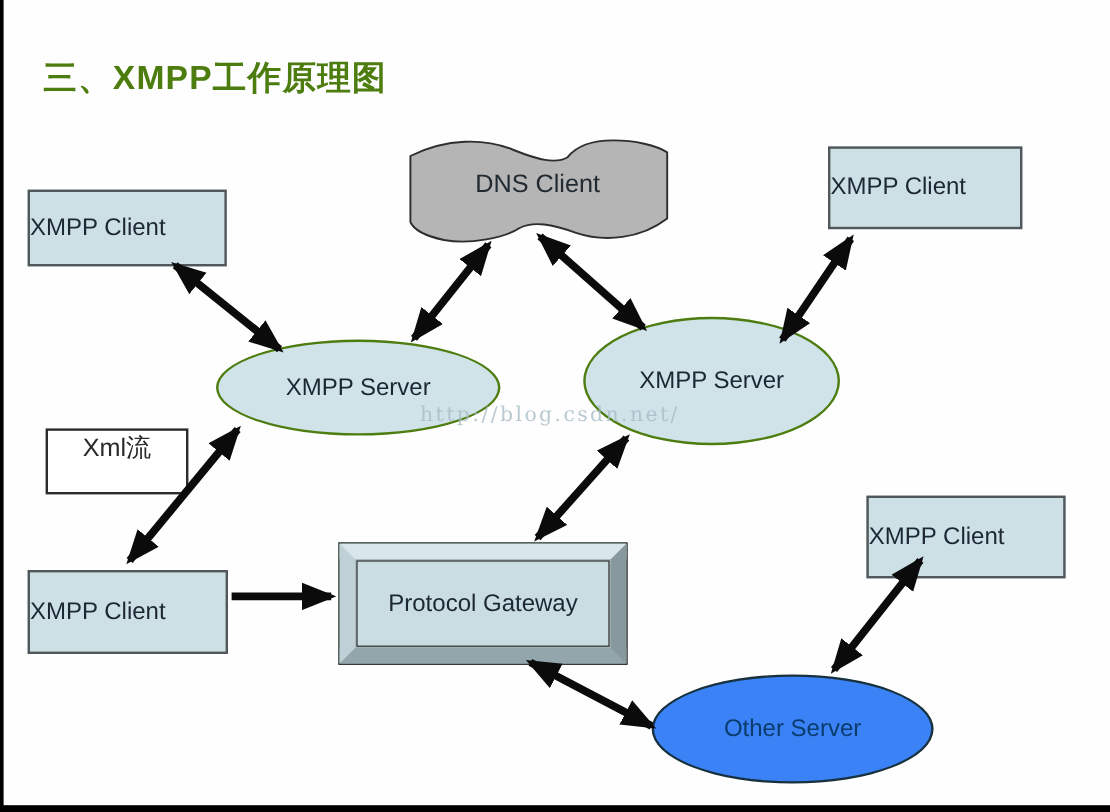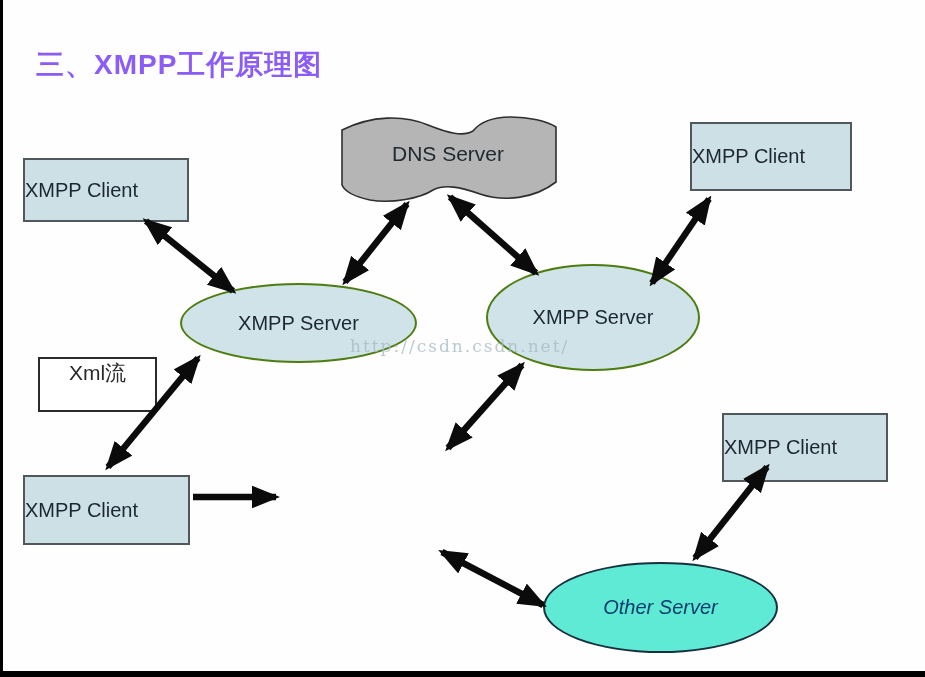--- a/index.html
+++ b/index.html
@@ -5,21 +5,21 @@
   html,body{margin:0;padding:0;background:#ffffff;}
   .stage{
     position:relative;width:925px;height:677px;background:#fefefe;
     overflow:hidden;font-family:"Liberation Sans",sans-serif;
   }
   .edge-strip-left{position:absolute;left:0;top:0;width:3px;height:100%;background:#000;}
   .edge-strip-bottom{position:absolute;left:0;bottom:0;width:100%;height:6px;background:#000;}
 
   .title{
     position:absolute;left:36px;top:46px;font-size:28px;font-weight:bold;
-    color:#8b5cf6;letter-spacing:1px;white-space:nowrap;
+    color:#4d7c0f;letter-spacing:1px;white-space:nowrap;
   }
 
   .node-label{pointer-events:none;}
 
   .rect-node{
     position:absolute;background:#cde0e6;border:2px solid #50585c;
     display:flex;align-items:center;
     font-size:20px;color:#1c2733;box-sizing:border-box;
   }
   #n-client-tl{left:23px;top:158px;width:166px;height:64px;}
@@ -27,22 +27,22 @@
   #n-client-bl{left:23px;top:475px;width:167px;height:70px;}
   #n-client-r{left:722px;top:413px;width:166px;height:69px;}
 
   .ellipse-node{
     position:absolute;background:#cfe3e9;border:2px solid #4d7c0f;border-radius:50%;
     display:flex;align-items:center;justify-content:center;
     font-size:20px;color:#1c2733;box-sizing:border-box;
   }
   #n-server-l{left:180px;top:283px;width:237px;height:80px;}
   #n-server-r{left:486px;top:264px;width:214px;height:107px;}
-  #n-other{left:543px;top:562px;width:235px;height:91px;background:#5eead4;
-           color:#0a3c6e;border:2px solid #17313f;font-style:italic;}
+  #n-other{left:543px;top:562px;width:235px;height:91px;background:#3b82f6;
+           color:#0a3c6e;border:2px solid #17313f;}
 
   #n-xml{
     position:absolute;left:38px;top:357px;width:119px;height:55px;background:#ffffff;
     border:2px solid #2b2b2b;display:flex;align-items:flex-start;justify-content:center;
     font-size:21px;color:#2a2a2a;box-sizing:border-box;
   }
 
   #n-dns{position:absolute;left:332px;top:112px;width:232px;height:96px;}
   #n-dns svg{position:absolute;left:0;top:0;}
   #n-dns .node-label{
@@ -74,21 +74,21 @@
 
   <div class="title">三、XMPP工作原理图</div>
 
   <div id="n-dns">
     <svg width="232" height="96" viewBox="0 0 232 96">
       <path d="M 10 18 C 40 3, 72 3, 96 13 C 116 21, 131 25, 141 19
                C 149 9, 163 5, 179 5 C 197 5, 215 9, 224 15
                L 224 70 C 202 87, 172 90, 148 82 C 128 75, 113 72, 101 78
                C 89 86, 60 92, 38 88 C 24 85, 13 80, 10 73 Z" fill="#b5b5b5" stroke="#2e2e2e" stroke-width="1.6"></path>
     </svg>
-    <span class="node-label">DNS Server</span>
+    <span class="node-label">DNS Client</span>
   </div>
 
   <div id="n-client-tl" class="rect-node">
     <span class="node-label">XMPP Client</span>
   </div>
   <div id="n-client-tr" class="rect-node">
     <span class="node-label">XMPP Client</span>
   </div>
   <div id="n-client-bl" class="rect-node">
     <span class="node-label">XMPP Client</span>
@@ -104,20 +104,26 @@
     <span class="node-label">XMPP Server</span>
   </div>
   <div id="n-other" class="ellipse-node">
     <span class="node-label">Other Server</span>
   </div>
 
   <div id="n-xml">
     <span class="node-label">Xml流</span>
   </div>
 
+  <div id="n-gateway">
+    <div class="gw-bevel"></div>
+    <div class="gw-inner">
+      <span class="node-label">Protocol Gateway</span>
+    </div>
+  </div>
 
   <svg id="arrows-layer" width="925" height="677">
     <defs>
       <marker id="head-end" viewBox="0 0 10 8" refX="8.5" refY="4" markerWidth="4.4" markerHeight="3.6" orient="auto" markerUnits="strokeWidth">
         <path d="M0,0 L10,4 L0,8 z" fill="#0b0b0b"></path>
       </marker>
       <marker id="head-start" viewBox="0 0 10 8" refX="1.5" refY="4" markerWidth="4.4" markerHeight="3.6" orient="auto" markerUnits="strokeWidth">
         <path d="M10,0 L0,4 L10,8 z" fill="#0b0b0b"></path>
       </marker>
     </defs>
@@ -125,17 +131,17 @@
       <line x1="345" y1="282" x2="407" y2="204" class="arrow" marker-end="url(#head-end)" marker-start="url(#head-start)"></line>
       <line x1="450" y1="197" x2="536" y2="273" class="arrow" marker-end="url(#head-end)" marker-start="url(#head-start)"></line>
       <line x1="652" y1="283" x2="709" y2="199" class="arrow" marker-end="url(#head-end)" marker-start="url(#head-start)"></line>
       <line x1="198" y1="358" x2="108" y2="467" class="arrow" marker-end="url(#head-end)" marker-start="url(#head-start)"></line>
       <line x1="193" y1="497" x2="276" y2="497" class="arrow" marker-end="url(#head-end)"></line>
       <line x1="522" y1="365" x2="448" y2="448" class="arrow" marker-end="url(#head-end)" marker-start="url(#head-start)"></line>
       <line x1="442" y1="552" x2="543" y2="605" class="arrow" marker-end="url(#head-end)" marker-start="url(#head-start)"></line>
       <line x1="695" y1="558" x2="767" y2="467" class="arrow" marker-end="url(#head-end)" marker-start="url(#head-start)"></line>
     </svg>
 
-  <div class="watermark">http://csdn.csdn.net/</div>
+  <div class="watermark">http://blog.csdn.net/</div>
 
   <div class="edge-strip-left"></div>
   <div class="edge-strip-bottom"></div>
 </div>
 
 </body></html>

